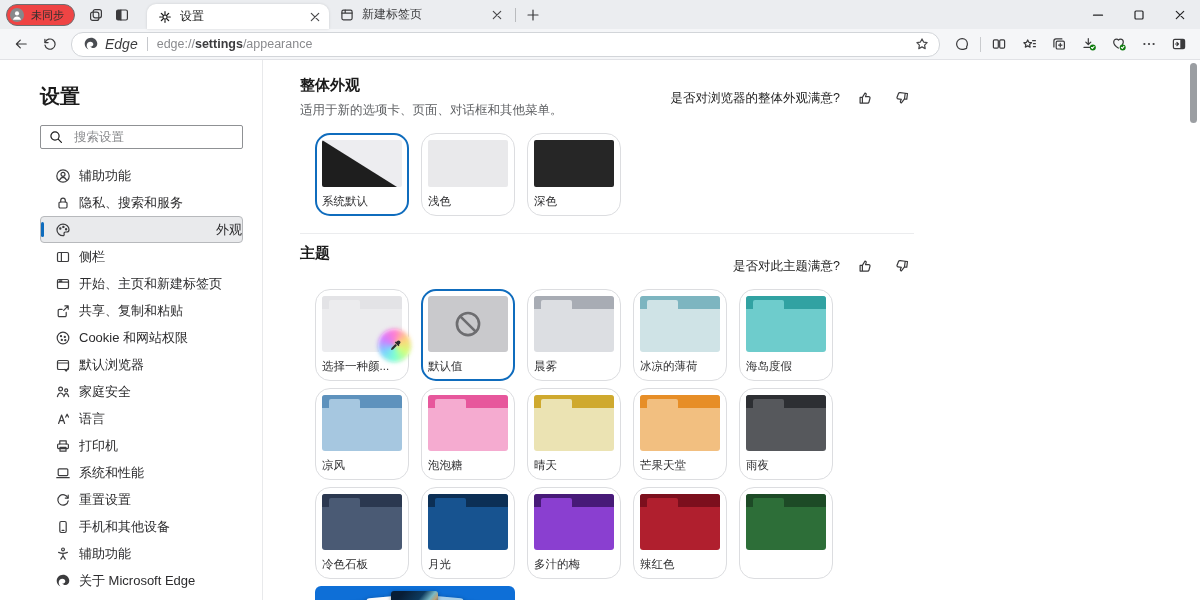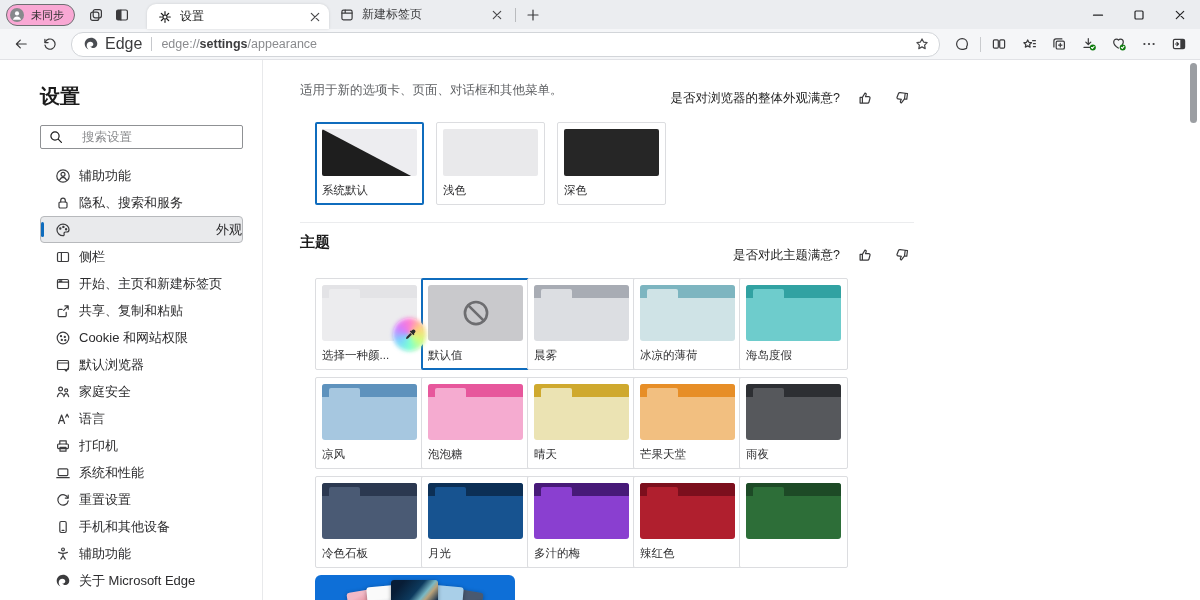--- a/index.html
+++ b/index.html
@@ -4,21 +4,21 @@
 <style>
   html,body{margin:0;padding:0;}
   body{width:1200px;height:600px;overflow:hidden;background:#fff;
        font-family:"Liberation Sans","DejaVu Sans",sans-serif;color:#1b1b1b;position:relative;}
   .icon{display:inline-flex;align-items:center;justify-content:center;flex:0 0 auto;}
   .icon svg{display:block;}
 
   
   .titlebar{height:29px;background:#ebedf0;display:flex;align-items:stretch;position:relative;}
   .profile-pill{display:flex;align-items:center;gap:6px;height:20px;margin:4px 8px 0 6px;
-    padding:0 10px 0 2px;border:1px solid #6d6f72;border-radius:11px;background:#f9a8d4;cursor:pointer;}
+    padding:0 10px 0 2px;border:1px solid #6d6f72;border-radius:11px;background:#ef4444;cursor:pointer;}
   .profile-label{font-size:11px;color:#2f2f2f;white-space:nowrap;}
   .strip-btn{width:26px;height:21px;margin-top:4px;display:flex;align-items:center;justify-content:center;
     color:#3a3a3c;border-radius:5px;cursor:pointer;}
   .tab{display:flex;align-items:center;width:182px;padding:0 6px 0 10px;box-sizing:border-box;
     font-size:12px;color:#3c3c3e;cursor:pointer;position:relative;}
   .tab .tab-title{flex:1;margin-left:7px;white-space:nowrap;overflow:hidden;text-overflow:ellipsis;}
   .tab.active{background:#fff;border-radius:9px 9px 0 0;margin-top:4px;height:25px;color:#1b1b1b;
     box-shadow:0 0 3px rgba(0,0,0,.12);}
   .tab-close{width:17px;height:17px;display:flex;align-items:center;justify-content:center;
     border-radius:4px;color:#4a4a4c;cursor:pointer;}
@@ -28,39 +28,39 @@
   .win-controls{margin-left:auto;display:flex;align-items:stretch;}
   .win-btn{width:41px;display:flex;align-items:center;justify-content:center;color:#242426;cursor:pointer;}
 
   
   .toolbar{height:30px;background:#f5f6f8;border-bottom:1px solid #e1e2e6;
     display:flex;align-items:center;padding:0 6px;}
   .nav-btn{width:29px;height:25px;display:flex;align-items:center;justify-content:center;
     color:#3a3a3c;border-radius:5px;cursor:pointer;}
   .addressbar{flex:1;height:23px;margin:0 7px;background:#fff;border:1px solid #d2d5d9;border-radius:12px;
     display:flex;align-items:center;padding:0 4px 0 11px;min-width:0;cursor:text;}
-  .addr-site{display:flex;align-items:center;gap:6px;font-size:16px;color:#3c3c3e;}
+  .addr-site{display:flex;align-items:center;gap:6px;font-size:14px;color:#3c3c3e;font-style:italic;}
   .addr-sep{width:1px;height:14px;background:#c6c8cc;margin:0 9px;}
   .addr-url{font-size:12.5px;color:#8a8b8e;white-space:nowrap;}
   .addr-url b{color:#3c3c3e;font-weight:bold;}
   .addr-spacer{flex:1;}
   .addr-star{width:26px;height:21px;display:flex;align-items:center;justify-content:center;color:#4a4a4c;
     border-radius:10px;cursor:pointer;}
   .actions{display:flex;align-items:center;}
   .action-btn{width:30px;height:25px;display:flex;align-items:center;justify-content:center;color:#3a3a3c;
     border-radius:5px;cursor:pointer;}
   .action-divider{width:1px;height:15px;background:#c9cbce;margin:0 3px;}
 
   
   .page{position:absolute;top:60px;left:0;right:0;bottom:0;background:#fff;}
   .sidebar{position:absolute;left:0;top:0;bottom:0;width:263px;box-sizing:border-box;
     border-right:1px solid #e8e9eb;padding:23px 0 0 40px;background:#fff;}
   .sidebar-title{font-size:20px;font-weight:bold;margin:0;}
   .searchbox{margin-top:15px;width:203px;height:24px;box-sizing:border-box;border:1px solid #8f9194;
-    border-radius:2px;background:#fff;display:flex;align-items:center;padding:0 7px;gap:16px;}
+    border-radius:2px;background:#fff;display:flex;align-items:center;padding:0 7px;gap:8px;}
   .searchbox input{border:0;outline:0;background:transparent;font-size:12.5px;color:#333;width:100%;
     font-family:inherit;}
   .searchbox input::placeholder{color:#8a8b8e;}
   .nav-list{margin-top:13px;width:203px;}
   .nav-item{height:25px;display:flex;align-items:center;position:relative;border:1px solid transparent;
     border-radius:4px;cursor:pointer;color:#2b2b2d;}
   .nav-item .icon{margin-left:14px;color:#3c3c3e;}
   .nav-label{margin-left:8px;font-size:13px;white-space:nowrap;}
   .nav-item.selected{background:#e9eaec;border-color:#b7b9bc;justify-content:space-between;}
   .nav-item.selected::before{content:"";position:absolute;left:0px;top:5px;bottom:5px;width:3px;
@@ -72,21 +72,21 @@
   .sec-head{display:flex;justify-content:space-between;align-items:flex-start;}
   .sec-title{font-size:15px;font-weight:bold;margin:0;line-height:20px;}
   .sec-sub{font-size:12.5px;color:#5f6164;margin-top:7px;}
   .feedback{display:flex;align-items:center;gap:8px;margin-top:13px;}
   .feedback-text{font-size:12.5px;color:#1b1b1b;}
   .thumb-btn{width:24px;height:20px;display:flex;align-items:center;justify-content:center;color:#3a3a3c;
     border-radius:4px;cursor:pointer;margin-left:5px;}
   .sec-divider{border:0;border-top:1px solid #ebecee;margin:17px 0 0 0;}
 
   .cards{display:flex;gap:12px;margin:14px 0 0 15px;}
-  .card{width:109px;box-sizing:border-box;background:#fff;border:1px solid #dcdde0;border-radius:2px;
+  .card{width:94px;box-sizing:border-box;background:#fff;border:1px solid #dcdde0;border-radius:15px;
     padding:6px;cursor:pointer;position:relative;}
   .card.selected{border:2px solid #0f6cbd;padding:5px;}
   .card-label{font-size:11.5px;color:#2f2f31;margin-top:7px;white-space:nowrap;overflow:hidden;
     text-overflow:ellipsis;}
   .card-label:empty{display:none;}
   .ap-swatch{height:47px;border-radius:2px;overflow:hidden;position:relative;}
   .ap-swatch svg{position:absolute;inset:0;}
 
   .theme-grid{display:grid;grid-template-columns:repeat(5,94px);column-gap:12px;row-gap:7px;
     margin:13px 0 0 15px;}
@@ -490,20 +490,21 @@
           </span>
      <span class="nav-label">关于 Microsoft Edge</span>
    </div>
       </div>
   </aside>
 
   <main class="content">
     <div class="section">
       <div class="sec-head">
         <div>
+          <h2 class="sec-title">整体外观</h2>
           <div class="sec-sub">适用于新的选项卡、页面、对话框和其他菜单。</div>
         </div>
         <div class="feedback">
           <span class="feedback-text">是否对浏览器的整体外观满意?</span>
           <span class="thumb-btn">
               <span class="icon">
                 <svg viewBox="0 0 16 16" width="16" height="16" fill="none" stroke="currentColor" stroke-width="1.2" stroke-linecap="round" stroke-linejoin="round">
                   <path d="M5.4 13.1V7.4L8 3c.9.1 1.4 1 1.1 1.9l-.6 1.7h3.3c.8 0 1.4.8 1.2 1.6l-1 3.8c-.2.7-.8 1.1-1.5 1.1zM5.4 7.4H3.1v5.7h2.3"></path>
                 </svg>
               </span>

